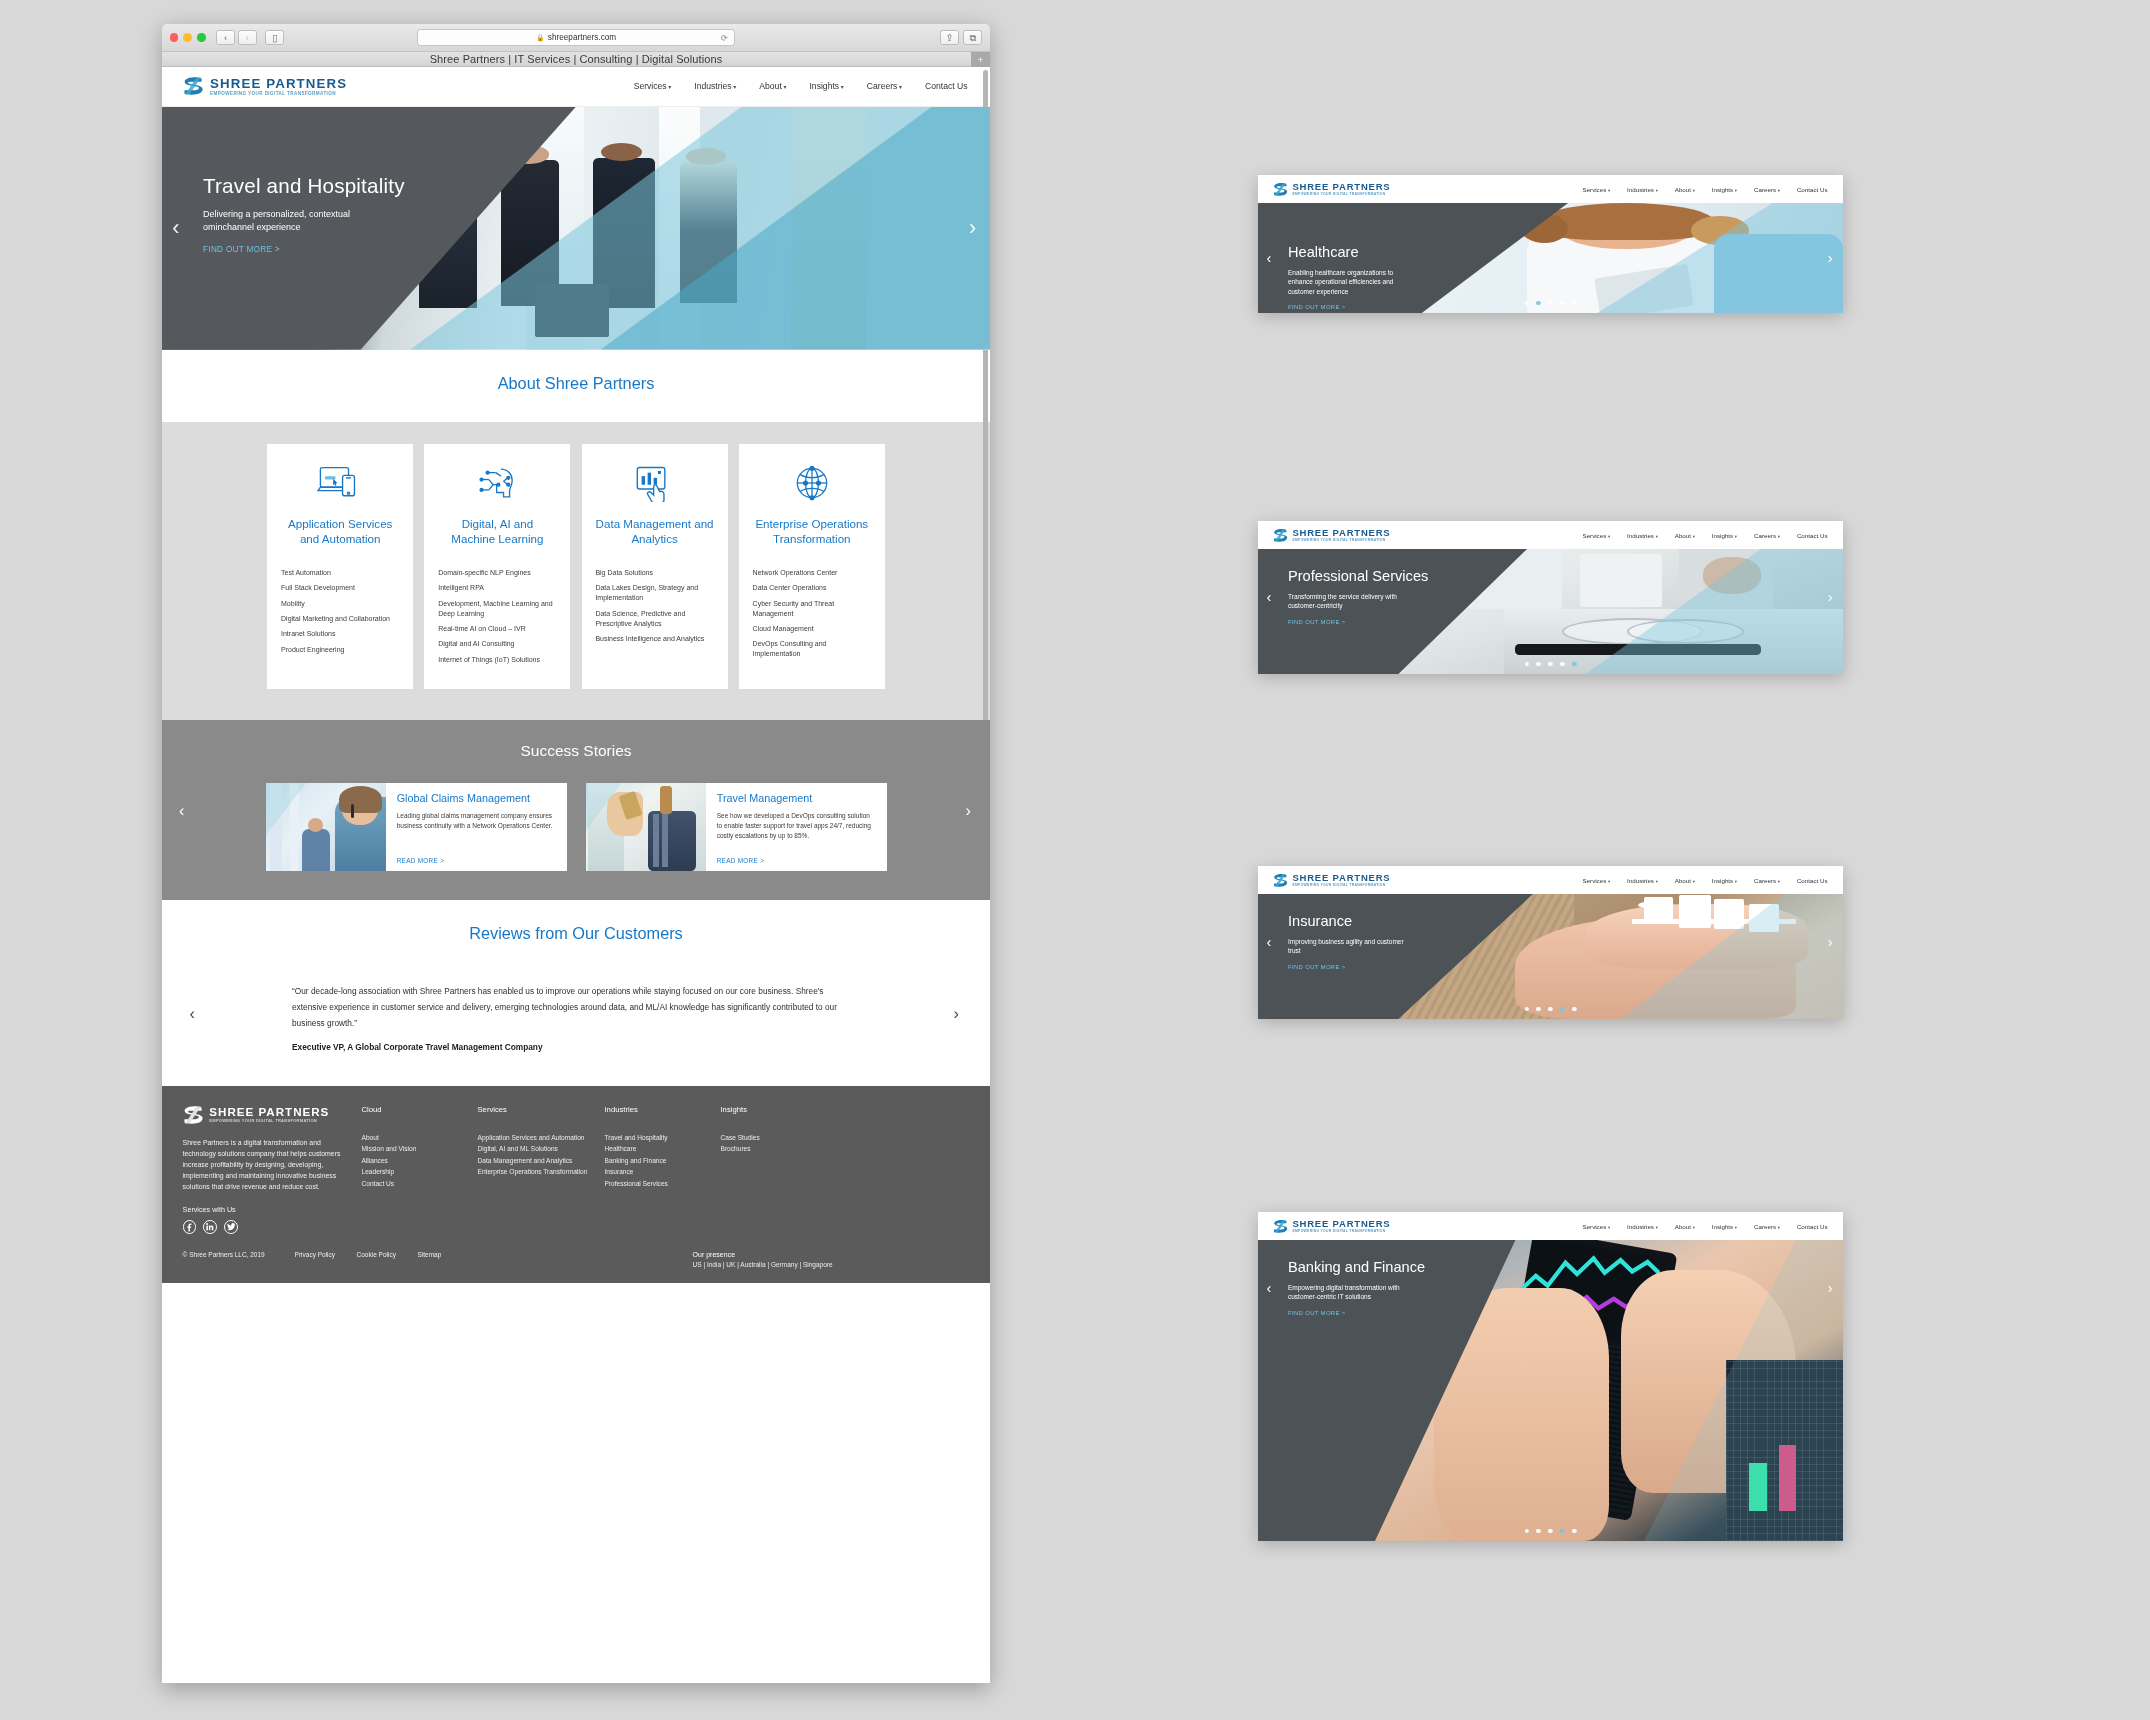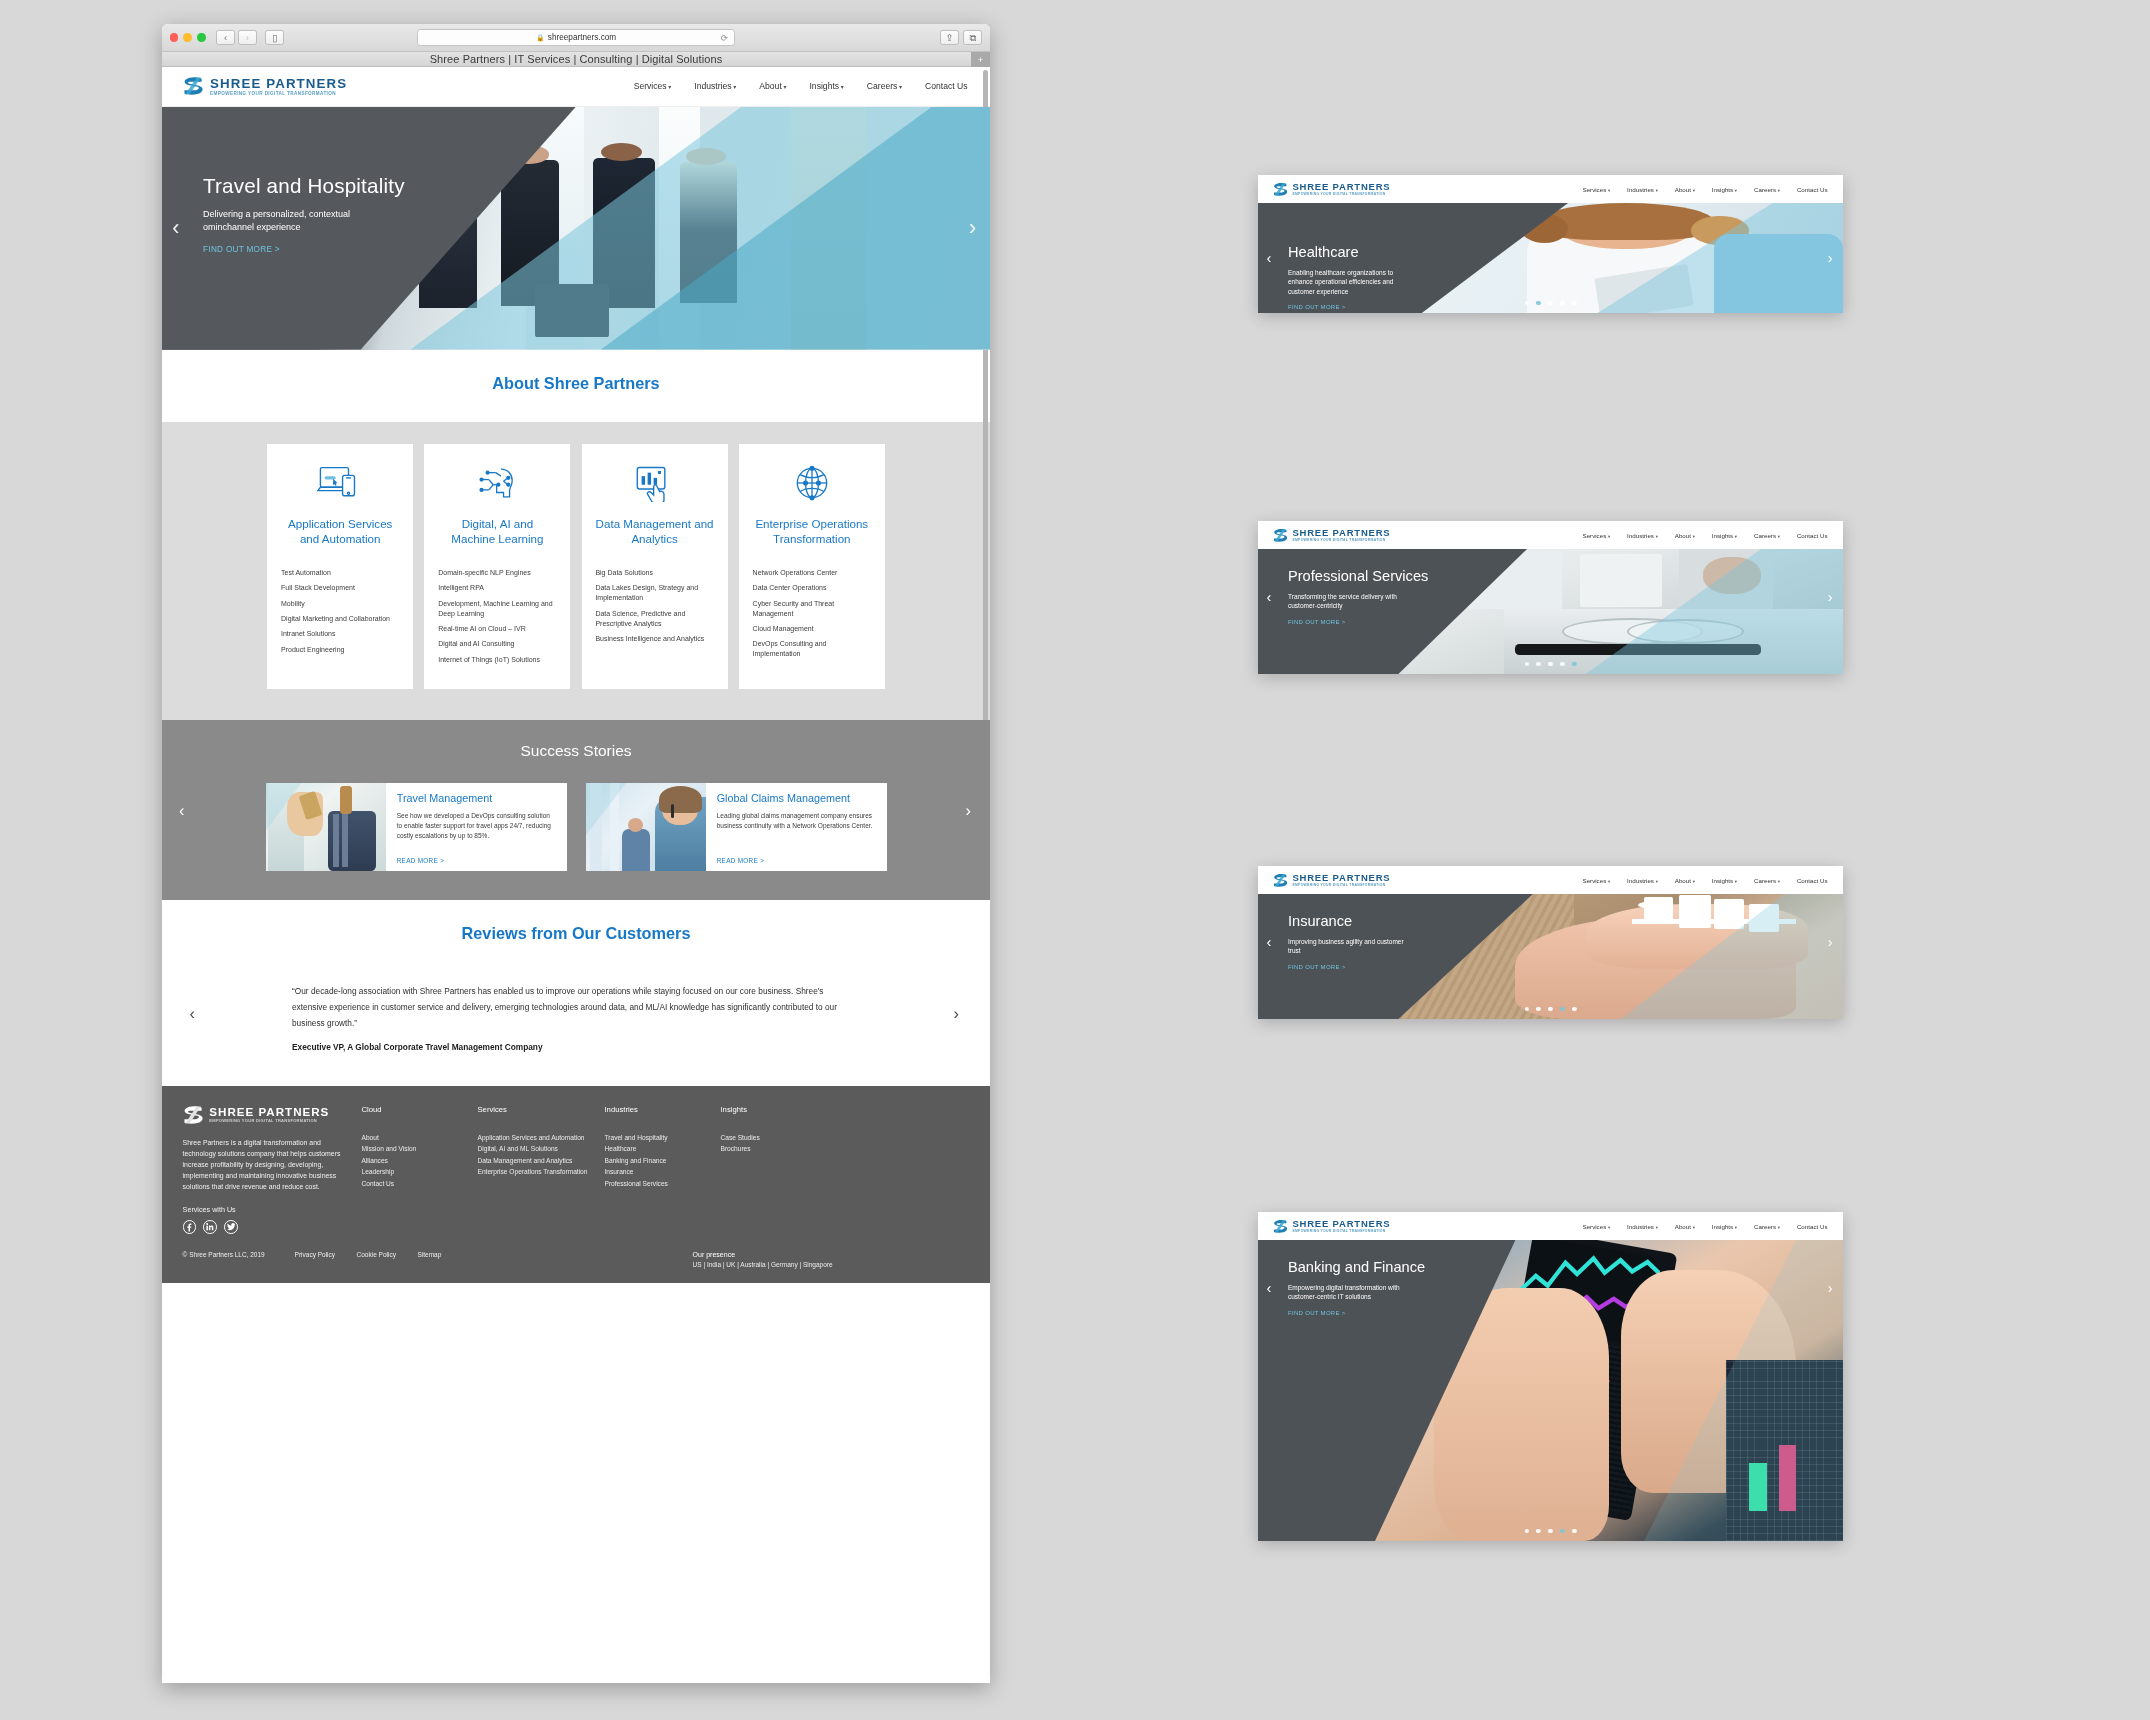--- a/index.html
+++ b/index.html
@@ -89,21 +89,21 @@
   .hero-sub { font-size: 9px; line-height: 1.45; font-weight: 300; max-width: 185px; }
   .hero-cta { margin-top: 11.2px; font-size: 8.2px; color: #6fc3dd; letter-spacing: 0.3px; }
   .arrow-l, .arrow-r {
     position: absolute; top: 50%; transform: translateY(-50%); z-index: 6;
     font-size: 21.5px; color: #fff; font-weight: 200; opacity: .92; cursor: pointer;
   }
   .arrow-l { left: 10.3px; } .arrow-r { right: 13.8px; }
 
   
   .about { background: #fff; padding: 24px 0 29px; text-align: center; }
-  .h2blue { color: #1878c8; font-size: 16.3px; font-weight: 700; }
+  .h2blue { color: #1878c8; font-size: 16.3px; font-weight: 400; }
   .about p {
     margin: 19px auto 0; max-width: 447px; font-size: 9px; line-height: 1.75; color: #333;
   }
 
   
   .services { background: #dcdcdc; padding: 22.4px 0 31px; }
   .services .h2blue { display: block; text-align: center; margin-bottom: 22.4px; }
   .cards { display: flex; gap: 11.2px; justify-content: center; }
   .card { width: 146px; background: #fff; padding: 17px 13.8px 19px; min-height: 227px; }
   .card-icon { height: 45px; display: flex; align-items: center; justify-content: center; margin-bottom: 11.2px; }
@@ -378,53 +378,53 @@
       </div>
 
       <div class="success">
         <h2>Success Stories</h2>
         <div class="succ-arrow" style="left:17px">‹</div>
         <div class="succ-arrow" style="right:19px">›</div>
         <div class="stories">
 
           <div class="story">
             <div class="story-img">
-              <div class="ph-base" style="background:linear-gradient(140deg,#cfe6ea,#f0f4f2 35%,#cdd9da);"></div>
-              <div style="position:absolute;left:2%;top:0;width:30%;height:100%;background:linear-gradient(#e7efee,#c6d6d7);"></div>
-              <div style="position:absolute;left:18%;top:10%;width:30%;height:50%;background:#e9c89f;border-radius:35% 18% 30% 40%;"></div>
-              <div style="position:absolute;left:30%;top:12%;width:14%;height:28%;background:#caa55f;border-radius:2.6px;transform:rotate(-18deg);"></div>
-              <div style="position:absolute;left:52%;top:32%;width:40%;height:68%;background:linear-gradient(#41526b,#2e3c52);border-radius:5.2px;"></div>
-              <div style="position:absolute;left:56%;top:36%;width:5%;height:60%;background:#6b7d97;"></div>
-              <div style="position:absolute;left:64%;top:36%;width:5%;height:60%;background:#6b7d97;"></div>
-              <div style="position:absolute;left:62%;top:4%;width:10%;height:32%;background:#b98b4e;border-radius:3.4px;"></div>
-              <div style="position:absolute;left:0;top:0;width:100%;height:100%;background:rgba(135,205,222,.25);clip-path:polygon(0 0,30% 0,0 55%);"></div>
-            </div>
-            <div class="story-body">
-              <div class="story-title">Travel Management</div>
-              <div class="story-text">See how we developed a DevOps consulting solution to enable faster support for travel apps 24/7, reducing costly escalations by up to 85%.</div>
-              <div class="story-cta">READ MORE &gt;</div>
-            </div>
-          </div>
-
-          <div class="story">
-            <div class="story-img">
               <div class="ph-base" style="background:linear-gradient(135deg,#cfe2ef,#e8f1f6 40%,#b9d2e3);"></div>
               <div style="position:absolute;left:4%;top:0;width:10%;height:100%;background:#dce9f2;"></div>
               <div style="position:absolute;left:20%;top:0;width:8%;height:100%;background:#e7f1f7;"></div>
               <div style="position:absolute;left:30%;top:52%;width:24%;height:48%;background:#5e83a6;border-radius:6.9px 6.9px 0 0;"></div>
               <div style="position:absolute;left:35%;top:40%;width:13%;height:16%;background:#d7a98a;border-radius:50%;"></div>
               <div style="position:absolute;right:0;top:16%;width:42%;height:84%;background:linear-gradient(#6fa3c3,#4e7ea1);border-radius:15.5px 0 0 0;"></div>
               <div style="position:absolute;right:6%;top:10%;width:30%;height:38%;background:#e8bd9c;border-radius:45%;"></div>
               <div style="position:absolute;right:3%;top:4%;width:36%;height:30%;background:#8a6a4b;border-radius:50% 50% 20% 20%;"></div>
               <div style="position:absolute;right:26%;top:24%;width:3%;height:16%;background:#2c2c2c;border-radius:1.7px;"></div>
               <div style="position:absolute;left:0;top:0;width:100%;height:100%;background:rgba(120,196,216,.22);clip-path:polygon(0 0,34% 0,0 60%);"></div>
             </div>
             <div class="story-body">
               <div class="story-title">Global Claims Management</div>
               <div class="story-text">Leading global claims management company ensures business continuity with a Network Operations Center.</div>
+              <div class="story-cta">READ MORE &gt;</div>
+            </div>
+          </div>
+
+          <div class="story">
+            <div class="story-img">
+              <div class="ph-base" style="background:linear-gradient(140deg,#cfe6ea,#f0f4f2 35%,#cdd9da);"></div>
+              <div style="position:absolute;left:2%;top:0;width:30%;height:100%;background:linear-gradient(#e7efee,#c6d6d7);"></div>
+              <div style="position:absolute;left:18%;top:10%;width:30%;height:50%;background:#e9c89f;border-radius:35% 18% 30% 40%;"></div>
+              <div style="position:absolute;left:30%;top:12%;width:14%;height:28%;background:#caa55f;border-radius:2.6px;transform:rotate(-18deg);"></div>
+              <div style="position:absolute;left:52%;top:32%;width:40%;height:68%;background:linear-gradient(#41526b,#2e3c52);border-radius:5.2px;"></div>
+              <div style="position:absolute;left:56%;top:36%;width:5%;height:60%;background:#6b7d97;"></div>
+              <div style="position:absolute;left:64%;top:36%;width:5%;height:60%;background:#6b7d97;"></div>
+              <div style="position:absolute;left:62%;top:4%;width:10%;height:32%;background:#b98b4e;border-radius:3.4px;"></div>
+              <div style="position:absolute;left:0;top:0;width:100%;height:100%;background:rgba(135,205,222,.25);clip-path:polygon(0 0,30% 0,0 55%);"></div>
+            </div>
+            <div class="story-body">
+              <div class="story-title">Travel Management</div>
+              <div class="story-text">See how we developed a DevOps consulting solution to enable faster support for travel apps 24/7, reducing costly escalations by up to 85%.</div>
               <div class="story-cta">READ MORE &gt;</div>
             </div>
           </div>
 
         </div>
       </div>
 
       <div class="reviews">
         <span class="h2blue">Reviews from Our Customers</span>
         <div class="rev-arrow" style="left:27.5px">‹</div>

